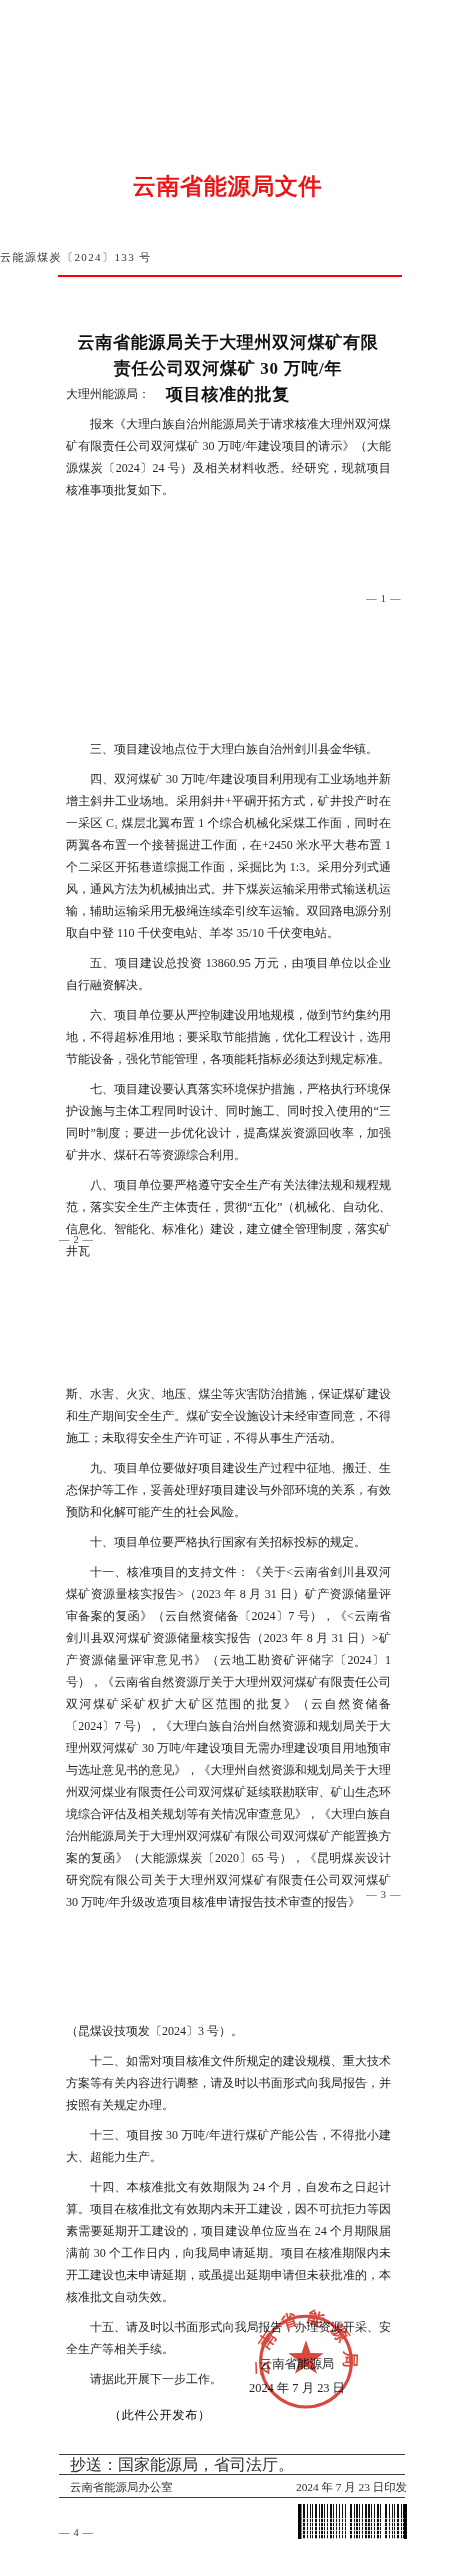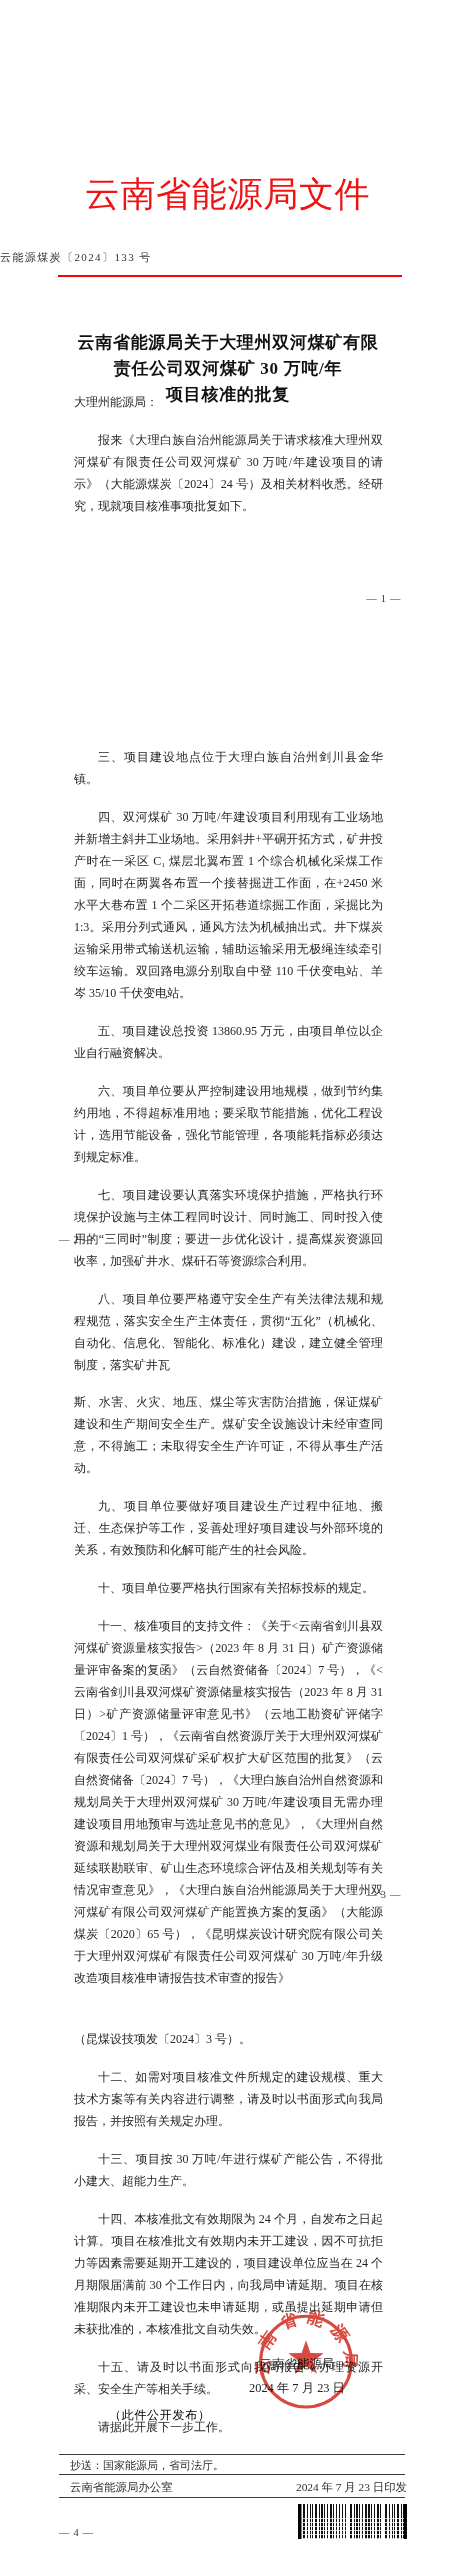--- a/index.html
+++ b/index.html
@@ -14,21 +14,21 @@
     position:relative;
     width:455px;height:2576px;
     background:#ffffff;
     font-family:"Liberation Serif","DejaVu Serif",serif;
     color:var(--text-dark);
     overflow:hidden;
   }
   .masthead{
     position:absolute;top:171px;left:0;width:455px;
     text-align:center;
-    font-size:35px;font-weight:normal;
+    font-size:23px;font-weight:bold;
     color:var(--header-red);
     letter-spacing:0.7px;
     white-space:nowrap;
   }
   .doc-number{
     position:absolute;top:250px;left:0;width:455px;
     font-size:11px;letter-spacing:1.4px;color:#333;
   }
   .red-rule{
     position:absolute;top:275px;left:58px;width:344px;height:2.1px;
@@ -37,21 +37,21 @@
   .doc-title{
     position:absolute;top:290px;left:28px;width:400px;
     text-align:center;font-size:17px;font-weight:bold;
     line-height:26px;letter-spacing:0.7px;color:#111;margin-top:40px;
   }
   .body-block{
     position:absolute;left:58px;width:341px;
     font-size:12px;line-height:22px;
     text-align:justify;
   }
-  .body-block p{margin:16px;text-indent:2em;}
+  .body-block p{margin:8px;text-indent:2em;}
   .body-block p.no-indent{text-indent:0;}
   .page-no{
     position:absolute;font-size:10.4px;color:#3a3a3a;letter-spacing:0.7px;
     white-space:nowrap;
   }
   .pn-right{right:54px;text-align:right;}
   .pn-left{left:59px;text-align:left;}
   .signature{
     position:absolute;top:2352px;left:228px;width:138px;
     text-align:center;font-size:12.4px;line-height:24px;color:#222;
@@ -64,21 +64,21 @@
   .seal{
     position:absolute;top:2308px;left:254px;width:104px;height:110px;
     mix-blend-mode:multiply;opacity:.92;
   }
   .footer-rule{position:absolute;left:59px;width:346px;background:#3c3c3c;}
   .rule-a{top:2454px;height:0.7px;}
   .rule-b{top:2474px;height:0.7px;}
   .rule-c{top:2497px;height:1.4px;}
   .cc-line{
     position:absolute;top:2457px;left:70px;width:331px;
-    font-size:11px;line-height:16.6px;color:#2e2e2e;
+    font-size:16px;line-height:16.6px;color:#2e2e2e;
   }
   .issuing-row{
     position:absolute;top:2479px;left:70px;width:337px;
     display:flex;justify-content:space-between;
     font-size:11.4px;line-height:16.6px;color:#2e2e2e;gap:48px;
   }
   .barcode{
     position:absolute;top:2504px;left:298px;width:109px;height:35px;
     background:
       linear-gradient(#000,#000) 0 0/3.5px 100% no-repeat,

